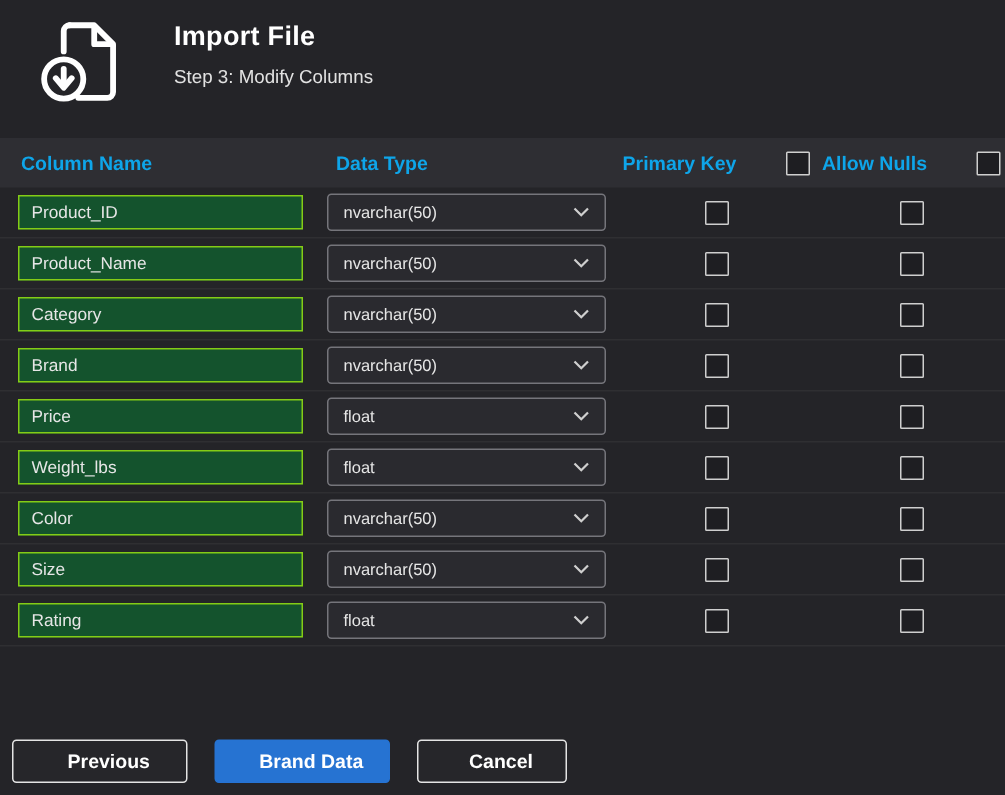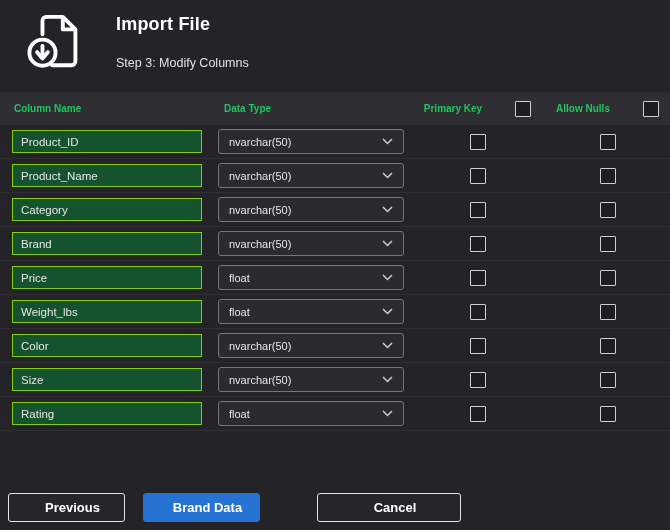--- a/index.html
+++ b/index.html
@@ -28,37 +28,37 @@
     flex: 0 0 auto;
   }
   .header-text { margin-left: 28px; margin-top: 4px; }
   .title {
     font-size: 18px;
     font-weight: bold;
     color: #ffffff;
     letter-spacing: 0.2px;
   }
   .subtitle {
-    margin-top: 21px;
+    margin-top: 9px;
     font-size: 12.5px;
     color: #e2e2e2;
   }
 
   
   .grid-cols {
     display: grid;
     grid-template-columns: 210px 200px 135px 125px;
   }
   .table-header {
     height: 33px;
     background: #2e2e33;
     align-items: center;
-    font-size: 10px;
+    font-size: 13px;
     font-weight: bold;
-    color: #22c55e;
+    color: #0ea5e9;
   }
   .th { padding-left: 14px; }
   .th-check {
     display: flex;
     align-items: center;
     justify-content: center;
     gap: 33px;
     padding-left: 0;
   }
   .table-body { }
@@ -134,21 +134,21 @@
   .btn-outline {
     background: #26262a;
     border: 1px solid #e4e4e4;
   }
   .btn-primary {
     background: #2673d2;
     border: 1px solid #2673d2;
   }
   .btn-previous { width: 117px; }
   .btn-import { width: 117px; }
-  .btn-cancel { width: 144px; margin-left: 39px; }
+  .btn-cancel { width: 100px; }
 </style>
 </head>
 <body>
 
 <div class="page">
 
   <div class="header">
     <svg class="header-icon" viewBox="0 0 64 62" xmlns="http://www.w3.org/2000/svg">
       <path d="M21 5 h17 l13 13 v33 a4 4 0 0 1 -4 4 h-20" fill="none" stroke="#ffffff" stroke-width="4" stroke-linejoin="round" stroke-linecap="round"></path>
       <path d="M21 5 a4 4 0 0 0 -4 4 v14" fill="none" stroke="#ffffff" stroke-width="4" stroke-linecap="round"></path>

